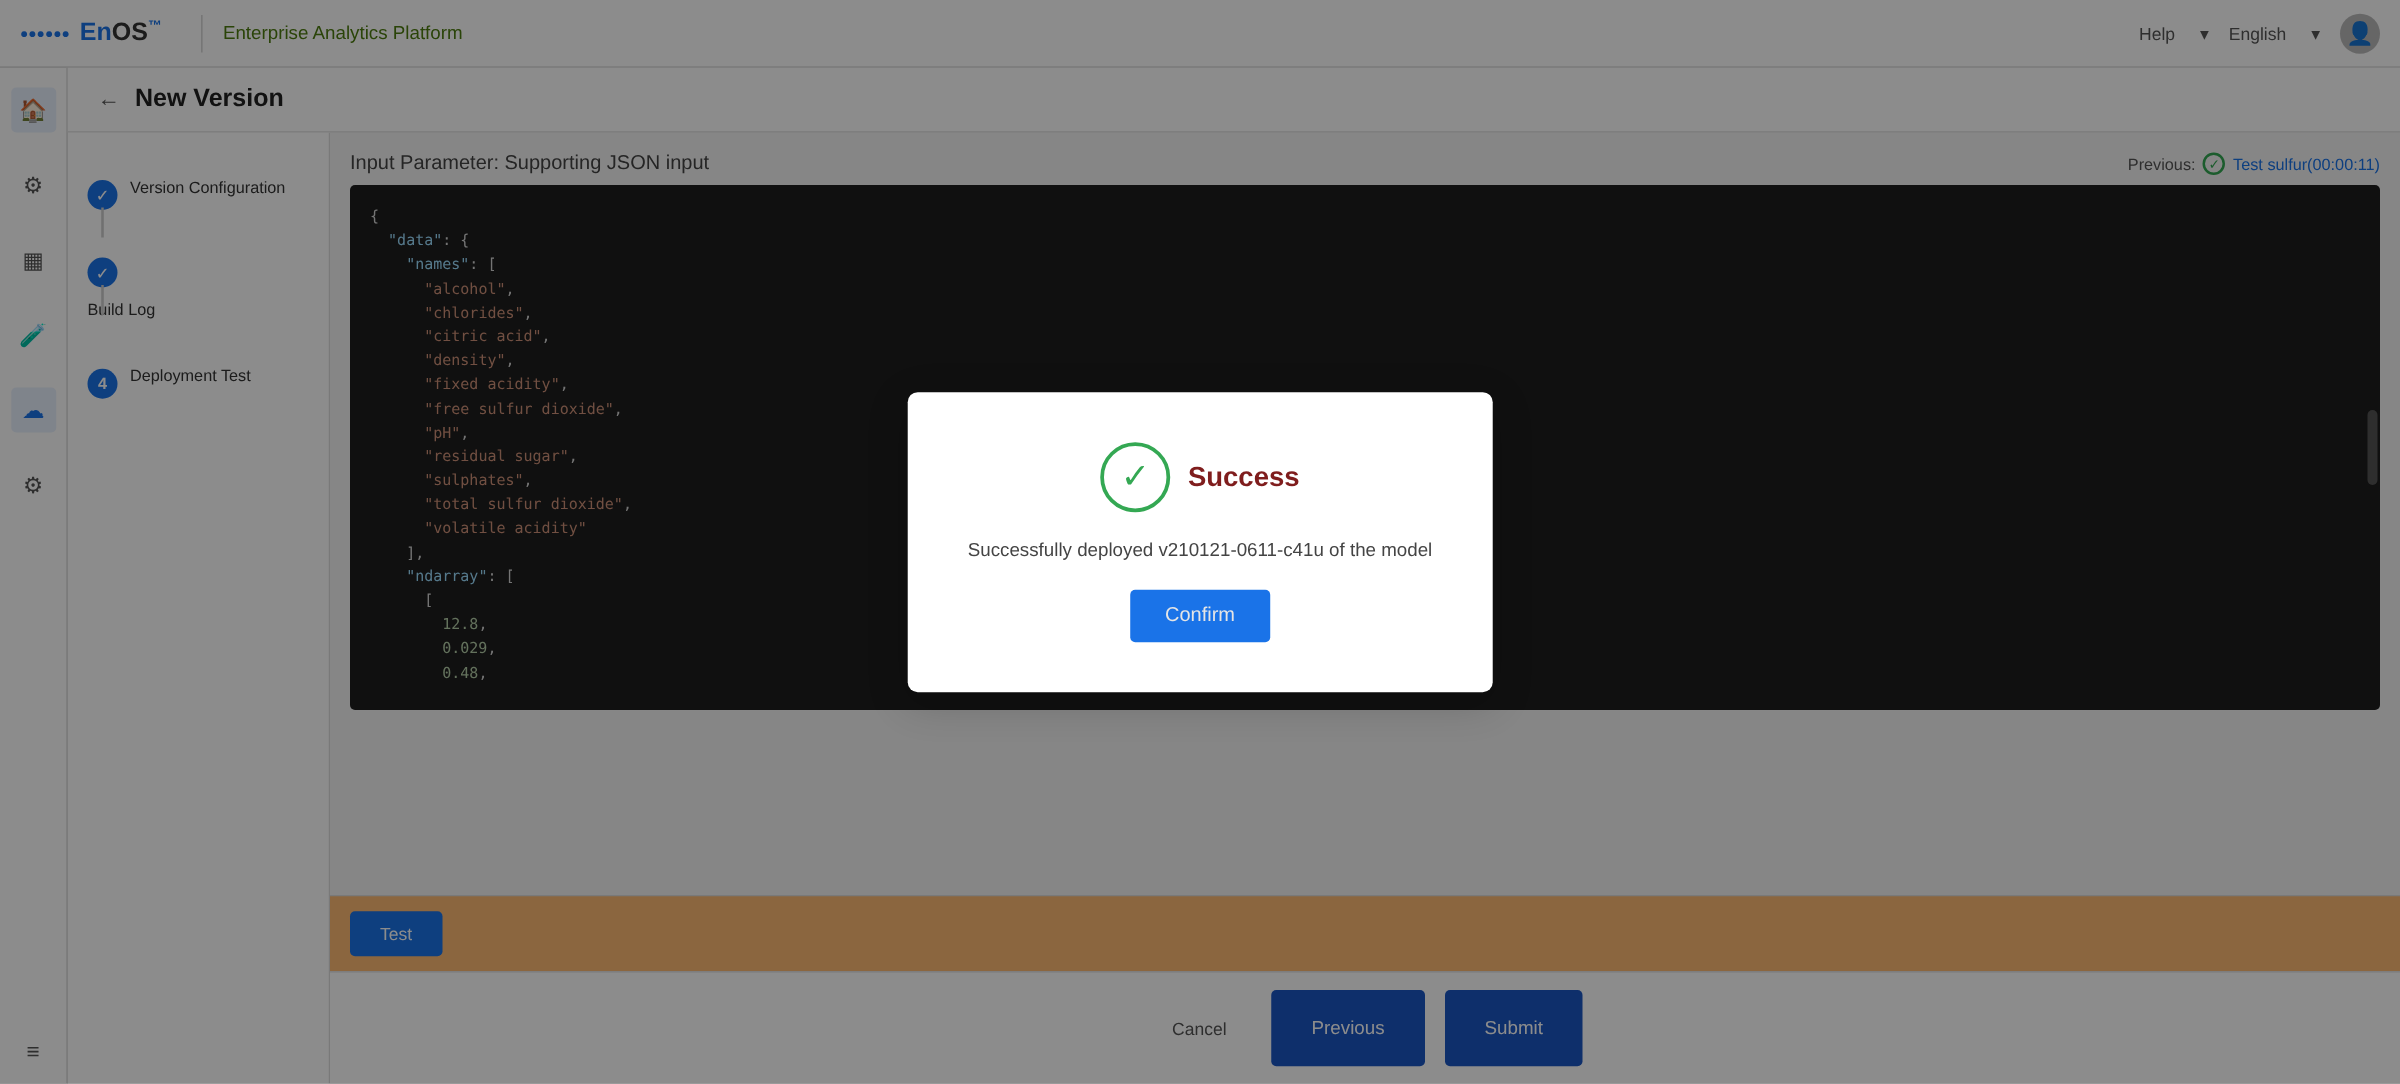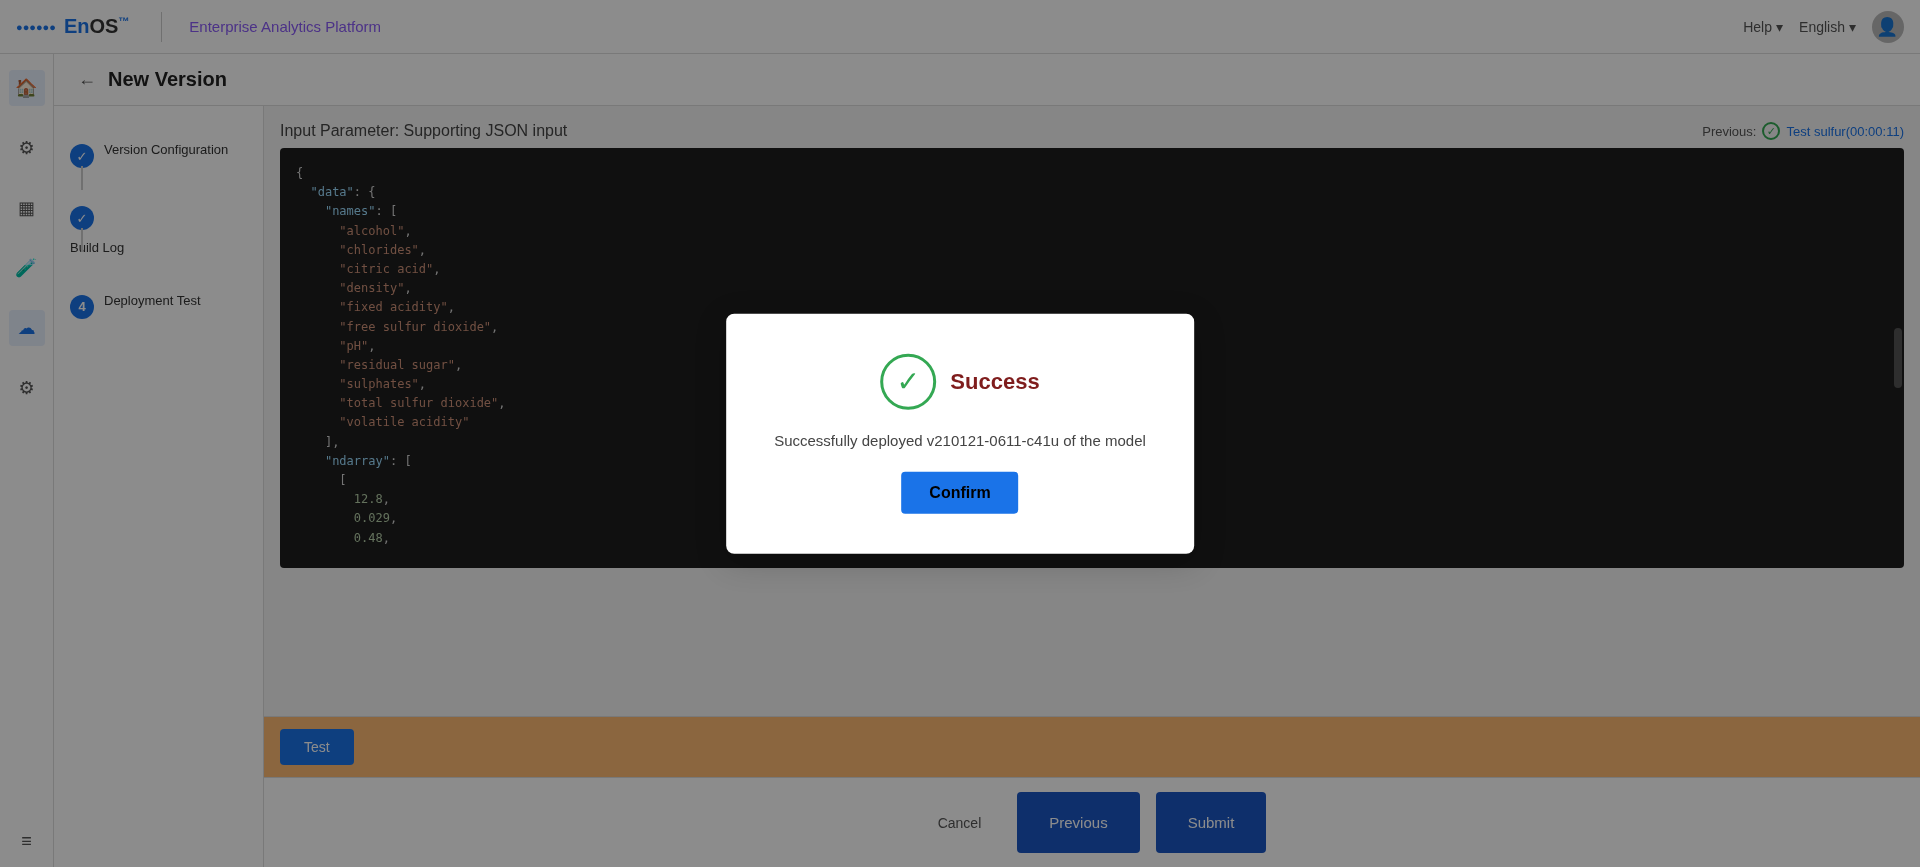--- a/index.html
+++ b/index.html
@@ -11,23 +11,23 @@
       background: #fff; border-bottom: 1px solid #ddd;
       display: flex; align-items: center; z-index: 100;
       padding: 0 16px;
     }
     .top-nav-logo {
       display: flex; align-items: center; gap: 8px;
       font-size: 22px; font-weight: bold; color: #1a73e8;
       margin-right: 16px;
     }
     .top-nav-divider { width: 1px; height: 30px; background: #ccc; margin: 0 16px; }
-    .top-nav-title { font-size: 15px; color: #8b5cf6; flex: 1; margin-left: 11px; }
+    .top-nav-title { font-size: 15px; color: #4d7c0f; flex: 1; }
     .top-nav-right { display: flex; align-items: center; gap: 16px; }
-    .top-nav-help, .top-nav-lang { font-size: 14px; color: #555; cursor: pointer; display: flex; align-items: center; gap: 4px; }
+    .top-nav-help, .top-nav-lang { font-size: 14px; color: #555; cursor: pointer; display: flex; align-items: center; gap: 20px; }
     .top-nav-avatar { width: 32px; height: 32px; border-radius: 50%; background: #bbb; display: flex; align-items: center; justify-content: center; }
 
     
     .sidebar-icons {
       position: fixed; top: 54px; left: 0; width: 54px; height: calc(867px - 54px);
       background: #fff; border-right: 1px solid #ddd;
       display: flex; flex-direction: column; align-items: center; padding-top: 16px; gap: 24px;
       z-index: 90;
     }
     .sidebar-icon {
@@ -145,22 +145,22 @@
       display: flex; flex-direction: column; align-items: center; gap: 20px;
     }
     .modal-icon {
       width: 56px; height: 56px; border-radius: 50%; border: 3px solid #34a853;
       color: #34a853; font-size: 28px; display: flex; align-items: center; justify-content: center;
     }
     .modal-title { font-size: 22px; font-weight: 600; color: #7f1d1d; }
     .modal-header { display: flex; align-items: center; gap: 14px; }
     .modal-body { font-size: 15px; color: #444; text-align: center; line-height: 1.5; }
     .modal-confirm-btn {
-      background: #1a73e8; color: #000000; border: none; padding: 12px 28px;
-      border-radius: 4px; font-size: 16px; cursor: pointer; font-weight: 700;
+      background: #1a73e8; color: #e5e5e5; border: none; padding: 12px 28px;
+      border-radius: 4px; font-size: 16px; cursor: pointer; font-weight: 400;
     }
   </style>
 </head>
 <body>
 
 <div class="top-nav">
   <div class="top-nav-logo">
     <span style="font-size:11px;color:#1a73e8;">●●●●●●</span>
     <span style="font-size:20px;font-weight:700;color:#1a73e8;">En<span style="color:#333;">OS</span><sup style="font-size:11px;color:#1a73e8;">™</sup></span>
   </div>

